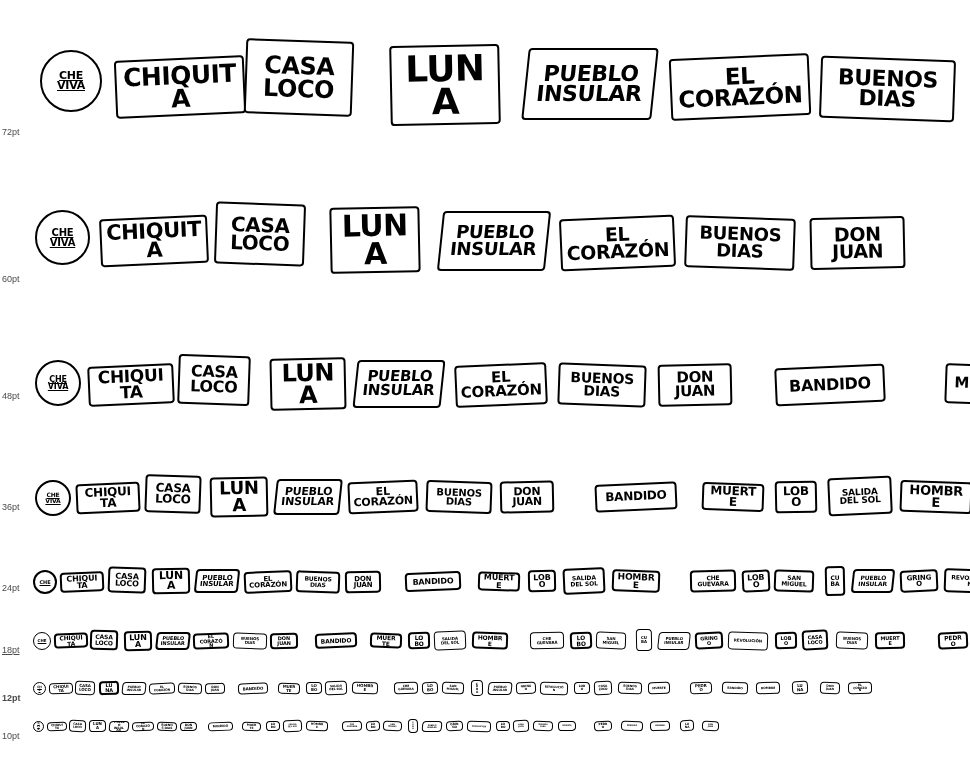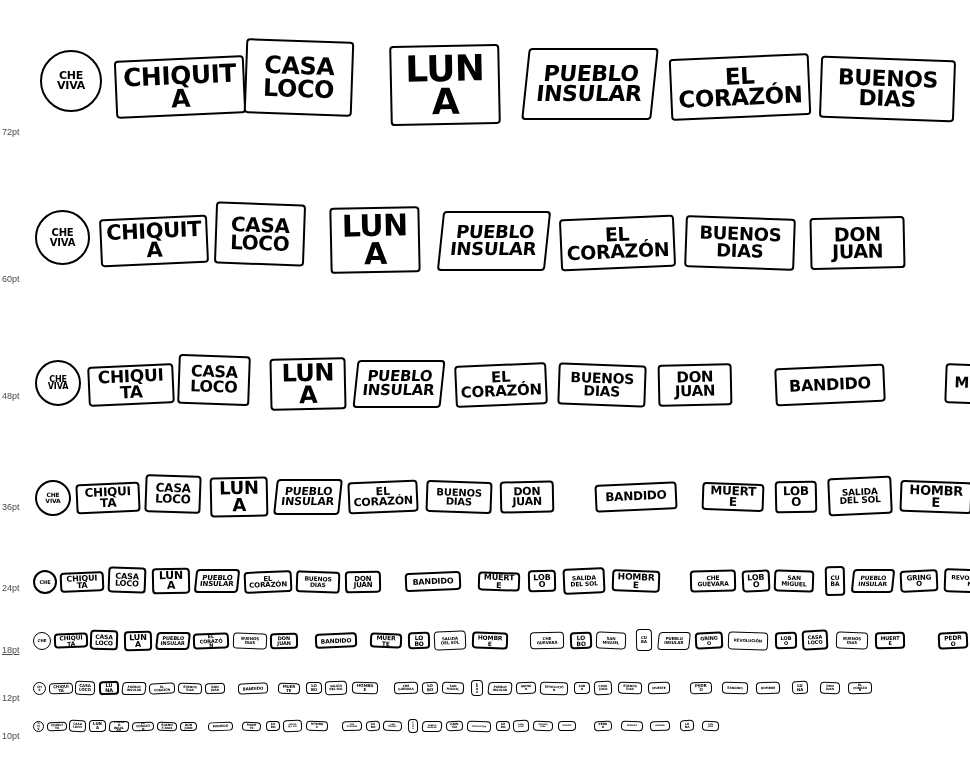--- a/index.html
+++ b/index.html
@@ -57,20 +57,21 @@
     border: 2px solid #000;
     border-radius: 4px;
     background: #fff;
     overflow: hidden;
     padding: 1px 3px;
     text-transform: uppercase;
     transform-origin: center center;
   }
   .sample.round {
     border-radius: 50%;
+    text-decoration: underline;
   }
   .sample.skew {
     transform: skewX(-6deg);
   }
   .sample.rot1 { transform: rotate(-2.5deg); }
   .sample.rot2 { transform: rotate(2deg); }
   .sample.rot3 { transform: rotate(-1.2deg); }
   .sample .inner {
     display: block;
     width: 100%;
@@ -354,21 +355,21 @@
         </div>
         <div class="sample rot3" style="left: 845px; top: 14px; width: 30px; height: 17px; font-size: 5px; color: rgb(0, 0, 0); border-color: rgb(0, 0, 0);">
           <span class="inner">Muerte</span>
         </div>
         <div class="sample rot1" style="left: 908px; top: 14px; width: 30px; height: 17px; font-size: 6px; color: rgb(0, 0, 0); border-color: rgb(0, 0, 0);">
           <span class="inner">Pedro</span>
         </div>
       </div>
     </div>
     <div class="size-row" style="position: absolute; left: 0px; top: 672px; height: 36px;">
-      <div class="size-label" style="top: 22px; color: rgb(74, 74, 74);">12pt</div>
+      <div class="size-label" style="top: 22px; color: rgb(74, 74, 74); font-weight: bold;">12pt</div>
       <div class="samples">
         <div class="sample round" style="left: 3px; top: 10px; width: 13px; height: 13px; font-size: 3px; color: rgb(0, 0, 0); border-color: rgb(0, 0, 0); border-width: 1px;">
           <span class="inner">Che</span>
         </div>
         <div class="sample rot1" style="left: 19px; top: 11px; width: 24px; height: 11px; font-size: 4px; color: rgb(0, 0, 0); border-color: rgb(0, 0, 0); border-width: 1px;">
           <span class="inner">Chiquita</span>
         </div>
         <div class="sample rot2" style="left: 45px; top: 9px; width: 20px; height: 14px; font-size: 4px; color: rgb(0, 0, 0); border-color: rgb(0, 0, 0); border-width: 1px;">
           <span class="inner">Casa Loco</span>
         </div>

